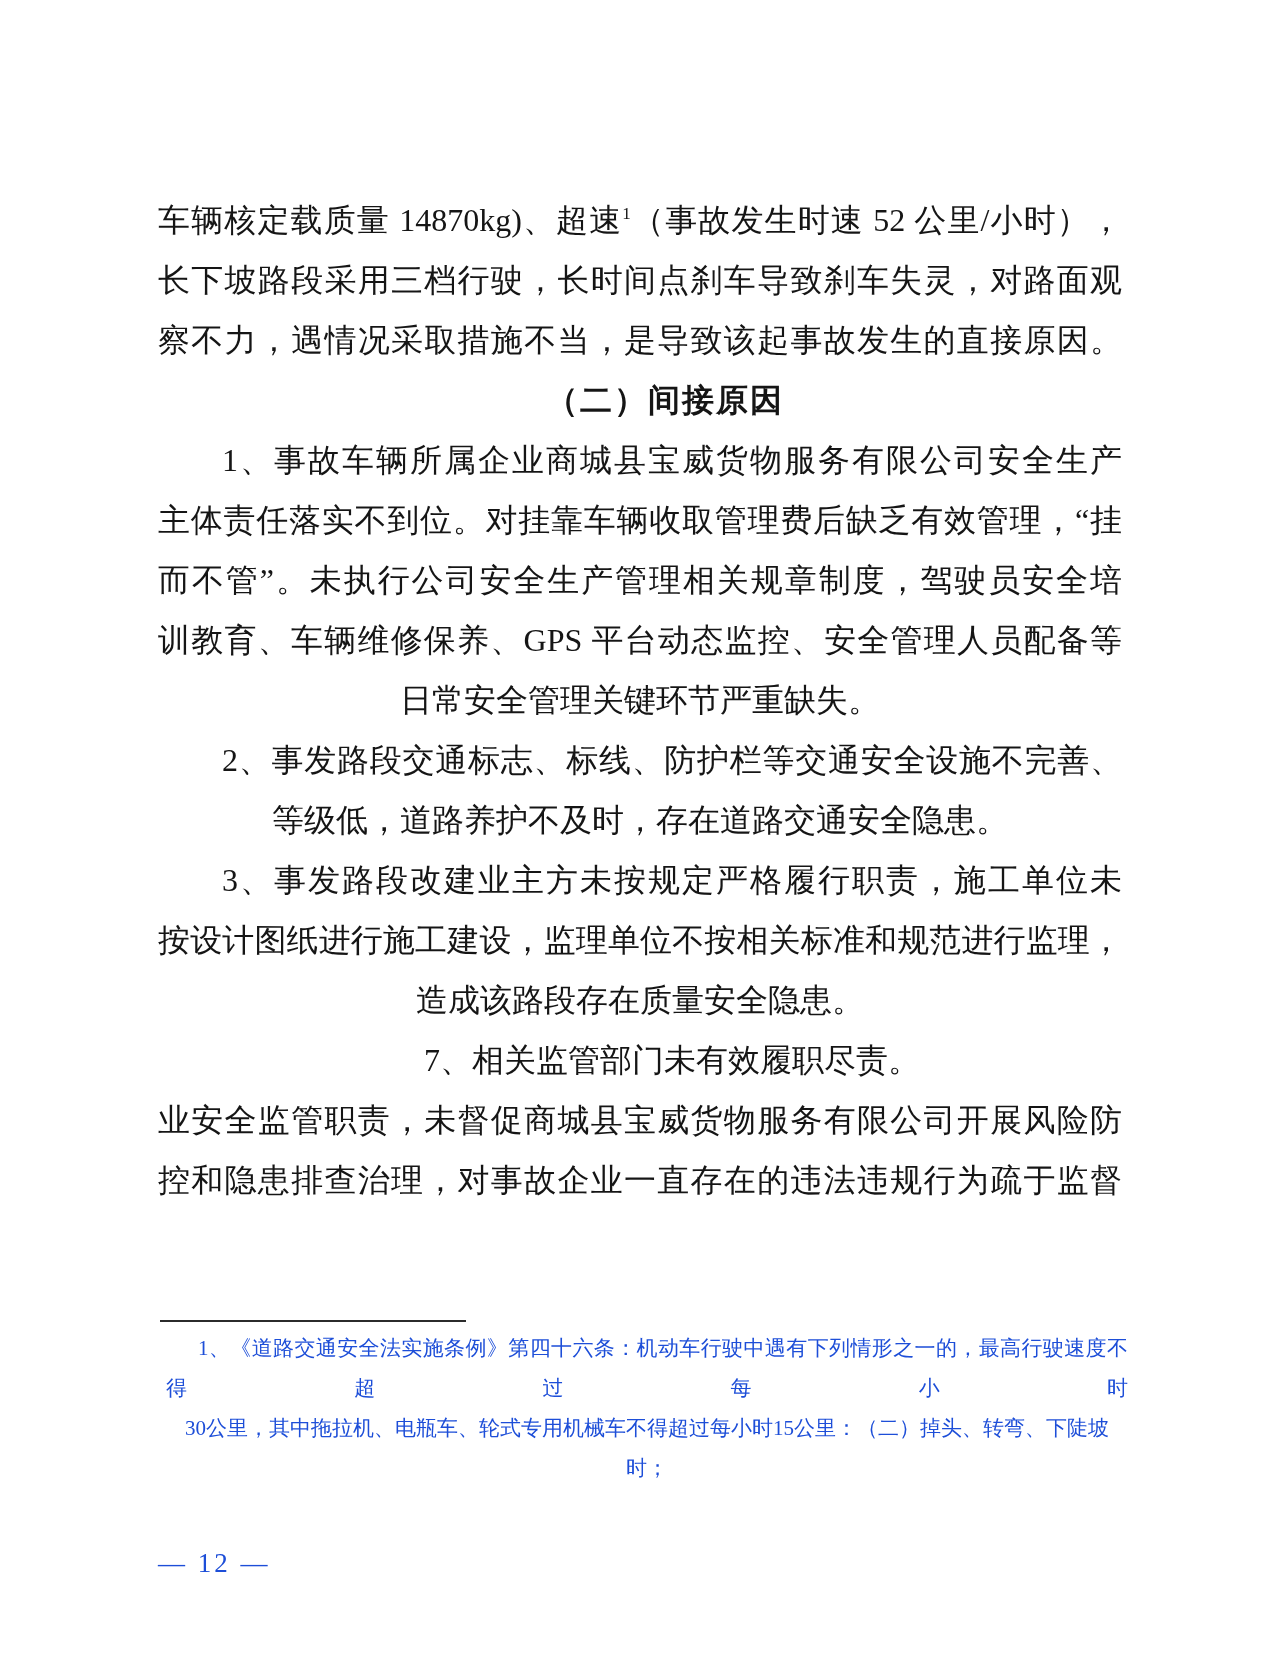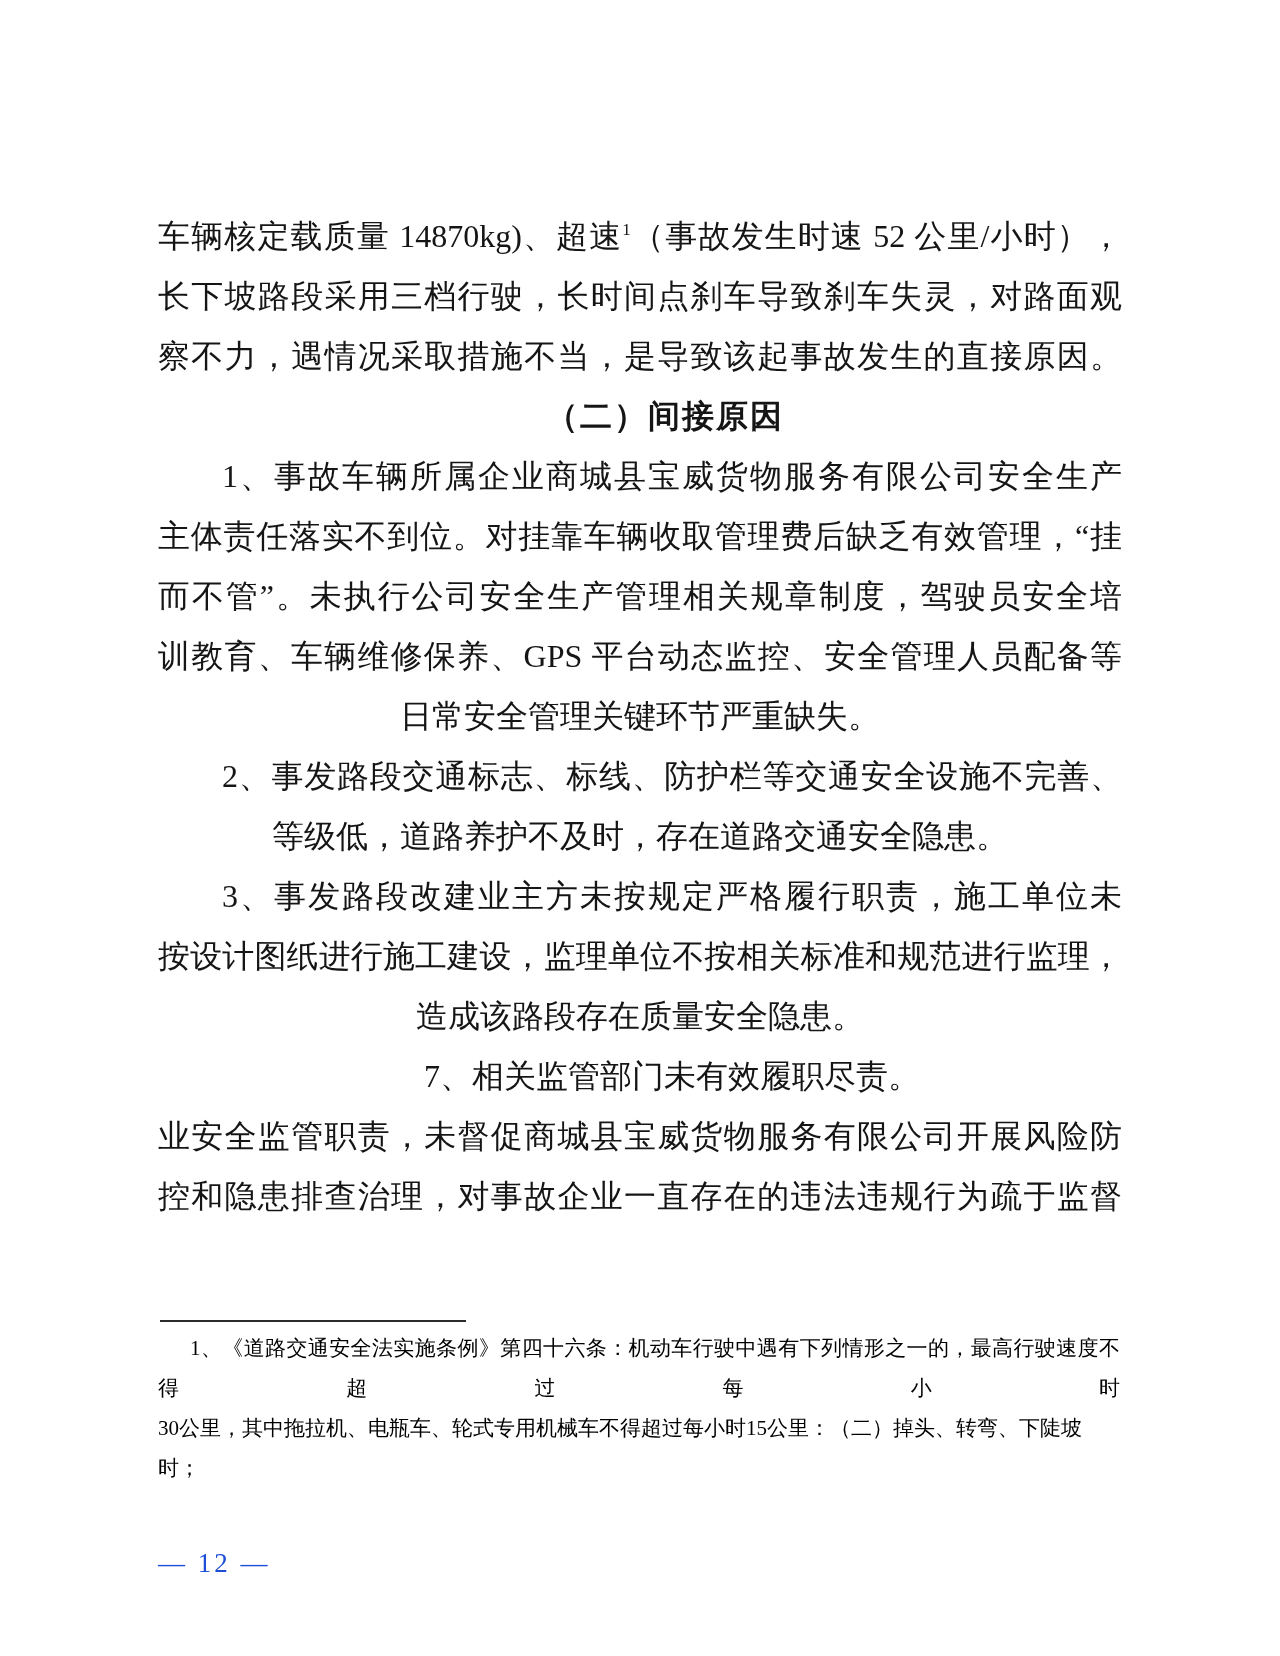--- a/index.html
+++ b/index.html
@@ -9,21 +9,21 @@
     height: 1656px;
     margin: 0 auto;
     background: #ffffff;
     color: #151515;
     font-family: "Liberation Serif", "DejaVu Serif", serif;
     overflow: hidden;
   }
   .body-text {
     position: absolute;
     left: 158px;
-    top: 206px;
+    top: 190px;
     width: 964px;
     font-size: 32px;
     line-height: 60px;
   }
   .bl {
     margin: 0;
     padding: 0;
     height: 60px;
     white-space: nowrap;
     text-align: center;
@@ -49,28 +49,28 @@
   .footnote-divider {
     position: absolute;
     left: 160px;
     top: 1320px;
     width: 306px;
     height: 2px;
     background: #2b2b2b;
   }
   .footnote {
     position: absolute;
-    left: 158px;
+    left: 166px;
     top: 1328px;
     width: 962px;
     font-size: 21px;
     line-height: 40px;
-    color: #000000;
+    color: #1d4ed8;
   }
-  .fn-line { margin: 0; padding: 0; }
+  .fn-line { margin: 0; padding: 0; text-align: center; }
   .fn-line.first { text-indent: 32px; }
   .fn-line.fill {
     text-align: justify;
     text-align-last: justify;
     text-justify: inter-character;
   }
   .page-number {
     position: absolute;
     left: 158px;
     top: 1548px;

